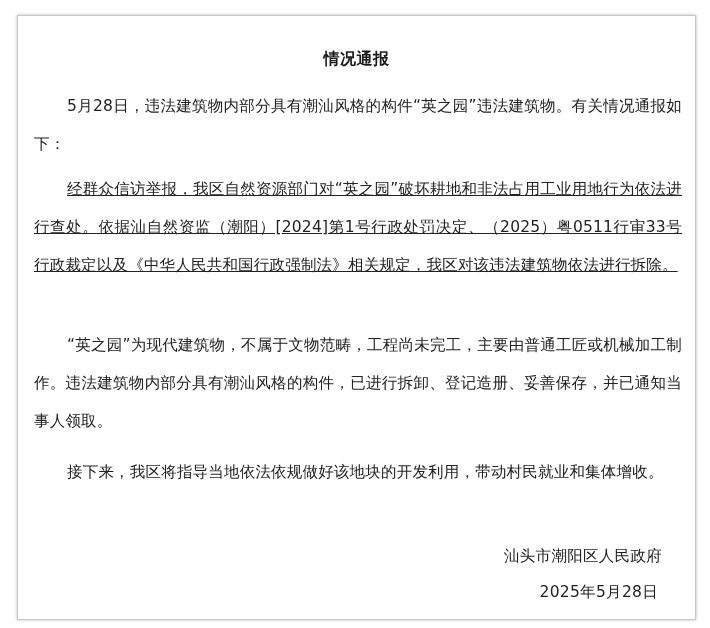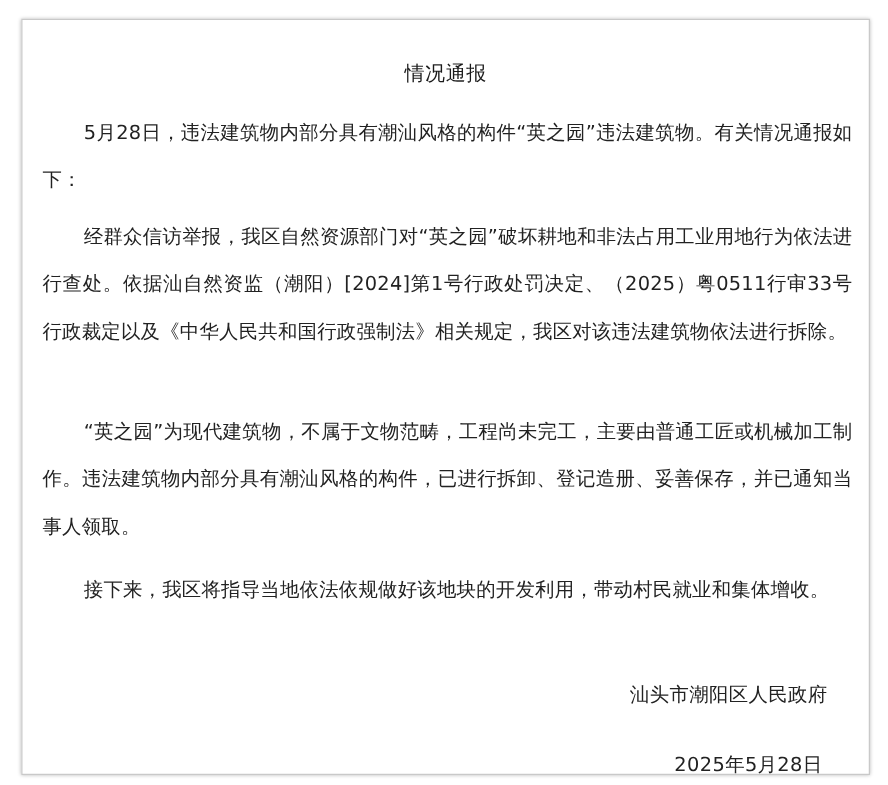--- a/index.html
+++ b/index.html
@@ -26,48 +26,48 @@
       box-shadow: 0 0 3px rgba(0,0,0,0.28);
       box-sizing: border-box;
     }
     .title {
       position: absolute;
       left: 0;
       right: 0;
       top: 33px;
       text-align: center;
       font-size: 16px;
-      font-weight: normal;
+      font-weight: bold;
       letter-spacing: 0.5px;
       color: #1a1a1a;
     }
     .para {
       position: absolute;
       left: 16px;
       width: 648px;
       font-size: 15.5px;
       line-height: 38px;
       text-indent: 33px;
       text-align: justify;
       letter-spacing: 0.2px;
       margin: 0;
     }
     .p1 { top: 71px; }
-    .p2 { top: 154px; }
+    .p2 { top: 154px; text-decoration: underline; }
     .p3 { top: 310px; }
     .p4 { top: 437px; }
     .sign {
       position: absolute;
       right: 33px;
       text-align: center;
       font-size: 15.5px;
       letter-spacing: 0.3px;
     }
     .sign-org { top: 530px; }
-    .sign-date { top: 566px; right: 37px; margin-top: 20px; }
+    .sign-date { top: 566px; right: 37px; }
   </style>
 </head>
 <body>
 
 <div class="card">
   <div class="title">情况通报</div>
 
   <p class="para p1">5月28日，违法建筑物内部分具有潮汕风格的构件“英之园”违法建筑物。有关情况通报如下：</p>
   <p class="para p2">经群众信访举报，我区自然资源部门对“英之园”破坏耕地和非法占用工业用地行为依法进行查处。依据汕自然资监（潮阳）[2024]第1号行政处罚决定、（2025）粤0511行审33号行政裁定以及《中华人民共和国行政强制法》相关规定，我区对该违法建筑物依法进行拆除。</p>
   <p class="para p4">接下来，我区将指导当地依法依规做好该地块的开发利用，带动村民就业和集体增收。</p>

